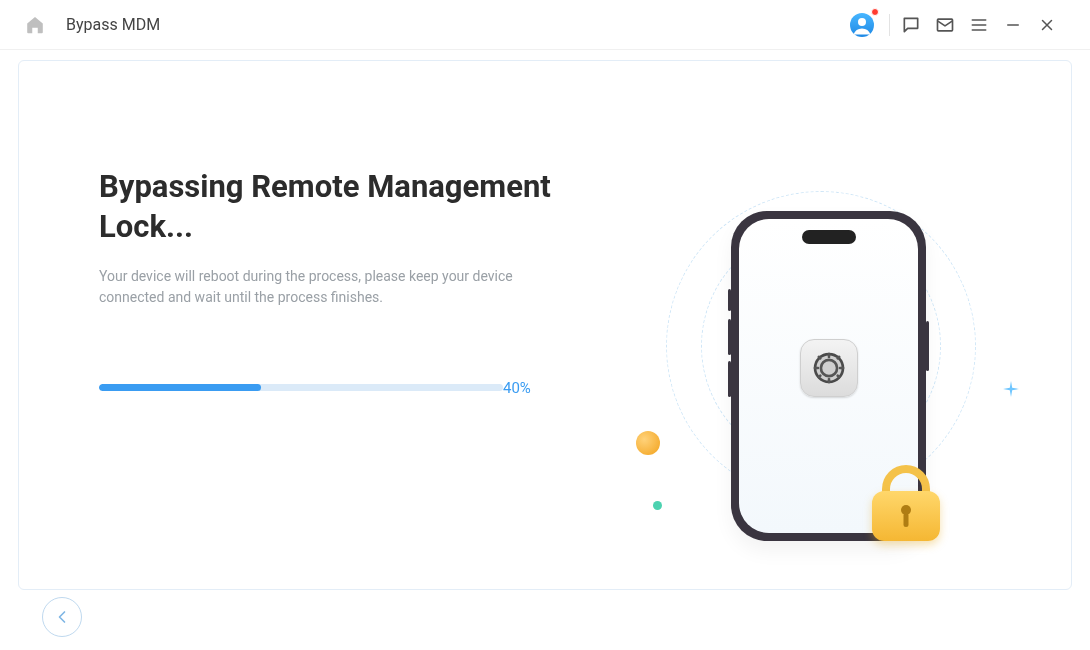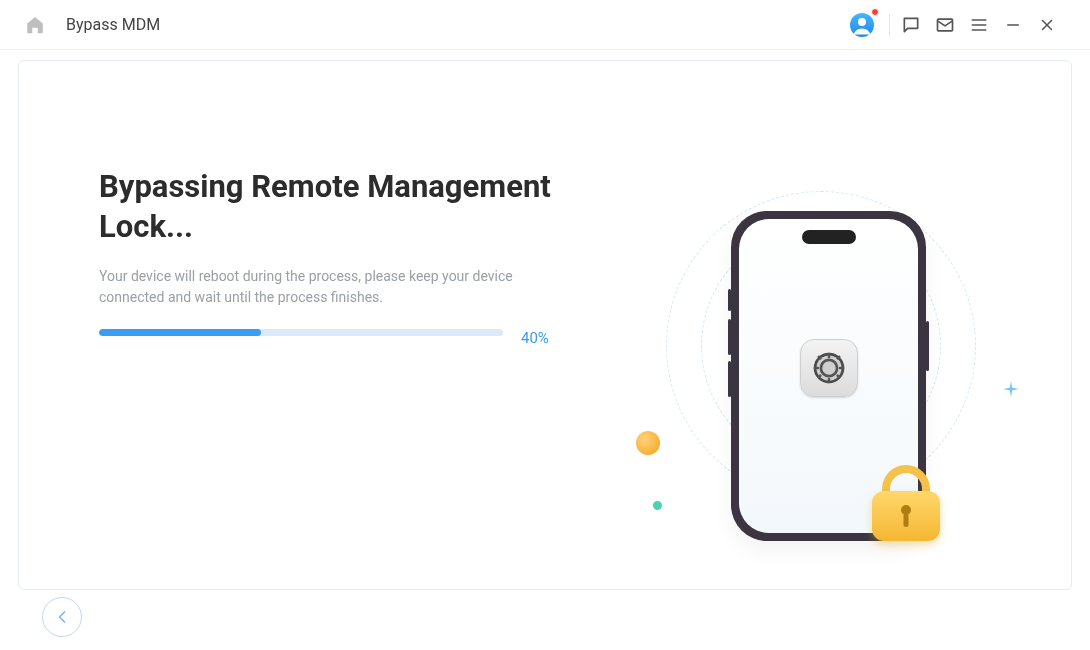--- a/index.html
+++ b/index.html
@@ -56,25 +56,25 @@
   }
   .heading {
     font-size:31px; line-height:1.3;
     font-weight:700;
     color:#2c2c2c;
     margin:0 0 18px 0;
   }
   .subtext {
     font-size:14px; line-height:1.55;
     color:#9aa0a6;
-    margin:0 0 20px 0;
+    margin:0 0 70px 0;
     max-width:440px;
   }
   .progress-row {
-    display:flex; gap:18px;
+    display:flex; align-items:center; 
   }
   .progress-track {
     flex:0 0 404px;
     height:7px; border-radius:4px;
     background:#dbeaf8;
     overflow:hidden;
   }
   .progress-fill {
     height:100%;
     background:#3a9cf2;

